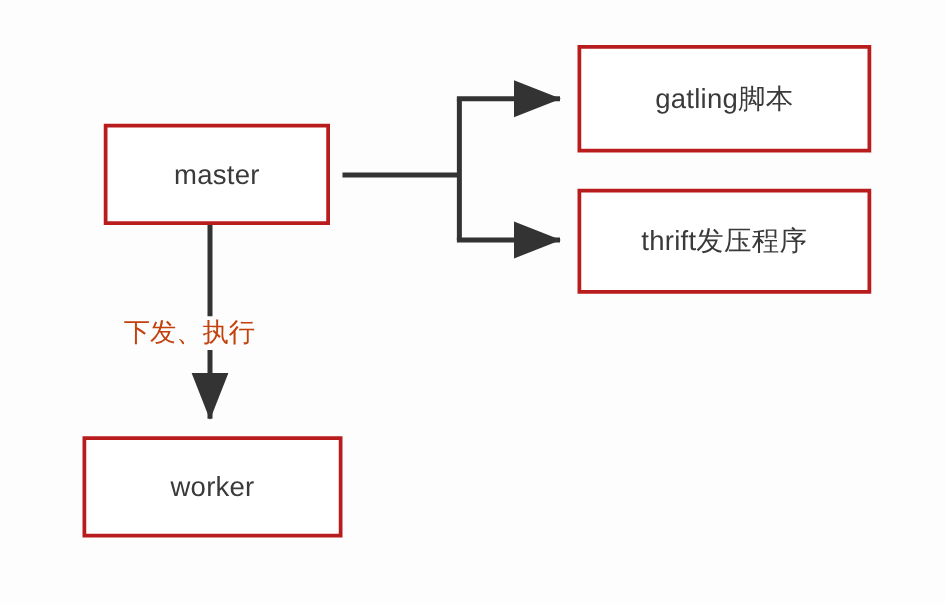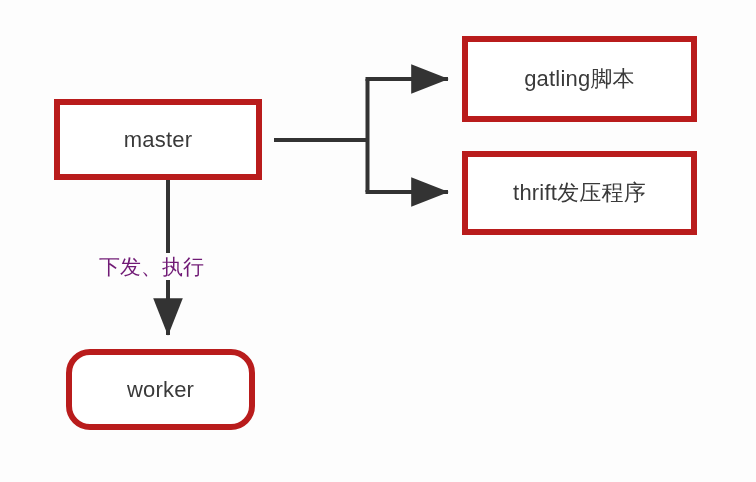--- a/index.html
+++ b/index.html
@@ -25,36 +25,36 @@
     top: 0;
     left: 0;
     width: 756px;
     height: 482px;
     display: block;
   }
   .node-box {
     position: absolute;
     box-sizing: border-box;
     background: #ffffff;
-    border: 6px solid #b91c1c;
+    border: 3px solid #b91c1c;
     display: flex;
     align-items: center;
     justify-content: center;
   }
   .node-label {
     color: #3a3a3a;
     font-size: 22px;
     line-height: 1;
     letter-spacing: 0.2px;
     white-space: nowrap;
     user-select: none;
   }
   .edge-label {
     position: absolute;
-    color: #701a75;
+    color: #c2410c;
     font-size: 21px;
     line-height: 1;
     white-space: nowrap;
     background: #fdfdfd;
     padding: 3px 6px;
     user-select: none;
   }
 </style>
 </head>
 <body>
@@ -74,25 +74,25 @@
     <path d="M 274 140 L 367.5 140" fill="none" stroke="#333333" stroke-width="4" stroke-linecap="butt"></path>
     <path d="M 367.5 79 L 367.5 192" fill="none" stroke="#333333" stroke-width="4" stroke-linecap="butt"></path>
 
     <path d="M 365.5 79 L 448 79" fill="none" stroke="#333333" stroke-width="4" stroke-linecap="butt" marker-end="url(#arrow-right)"></path>
 
     <path d="M 365.5 192 L 448 192" fill="none" stroke="#333333" stroke-width="4" stroke-linecap="butt" marker-end="url(#arrow-right)"></path>
 
     <path d="M 168 180 L 168 335" fill="none" stroke="#333333" stroke-width="4" stroke-linecap="butt" marker-end="url(#arrow-down)"></path>
   </svg>
 
-  <div class="node-box" style="left:54px; top:99px; width:208px; height:81px;">
+  <div class="node-box" style="left:83px; top:99px; width:181px; height:81px;">
     <span class="node-label">master</span>
   </div>
 
-  <div class="node-box" style="left:66px; top:349px; width:189px; height:81px;border-radius:24px;">
+  <div class="node-box" style="left:66px; top:349px; width:208px; height:81px;">
     <span class="node-label">worker</span>
   </div>
 
   <div class="node-box" style="left:462px; top:36px; width:235px; height:86px;">
     <span class="node-label">gatling脚本</span>
   </div>
 
   <div class="node-box" style="left:462px; top:151px; width:235px; height:84px;">
     <span class="node-label">thrift发压程序</span>
   </div>

